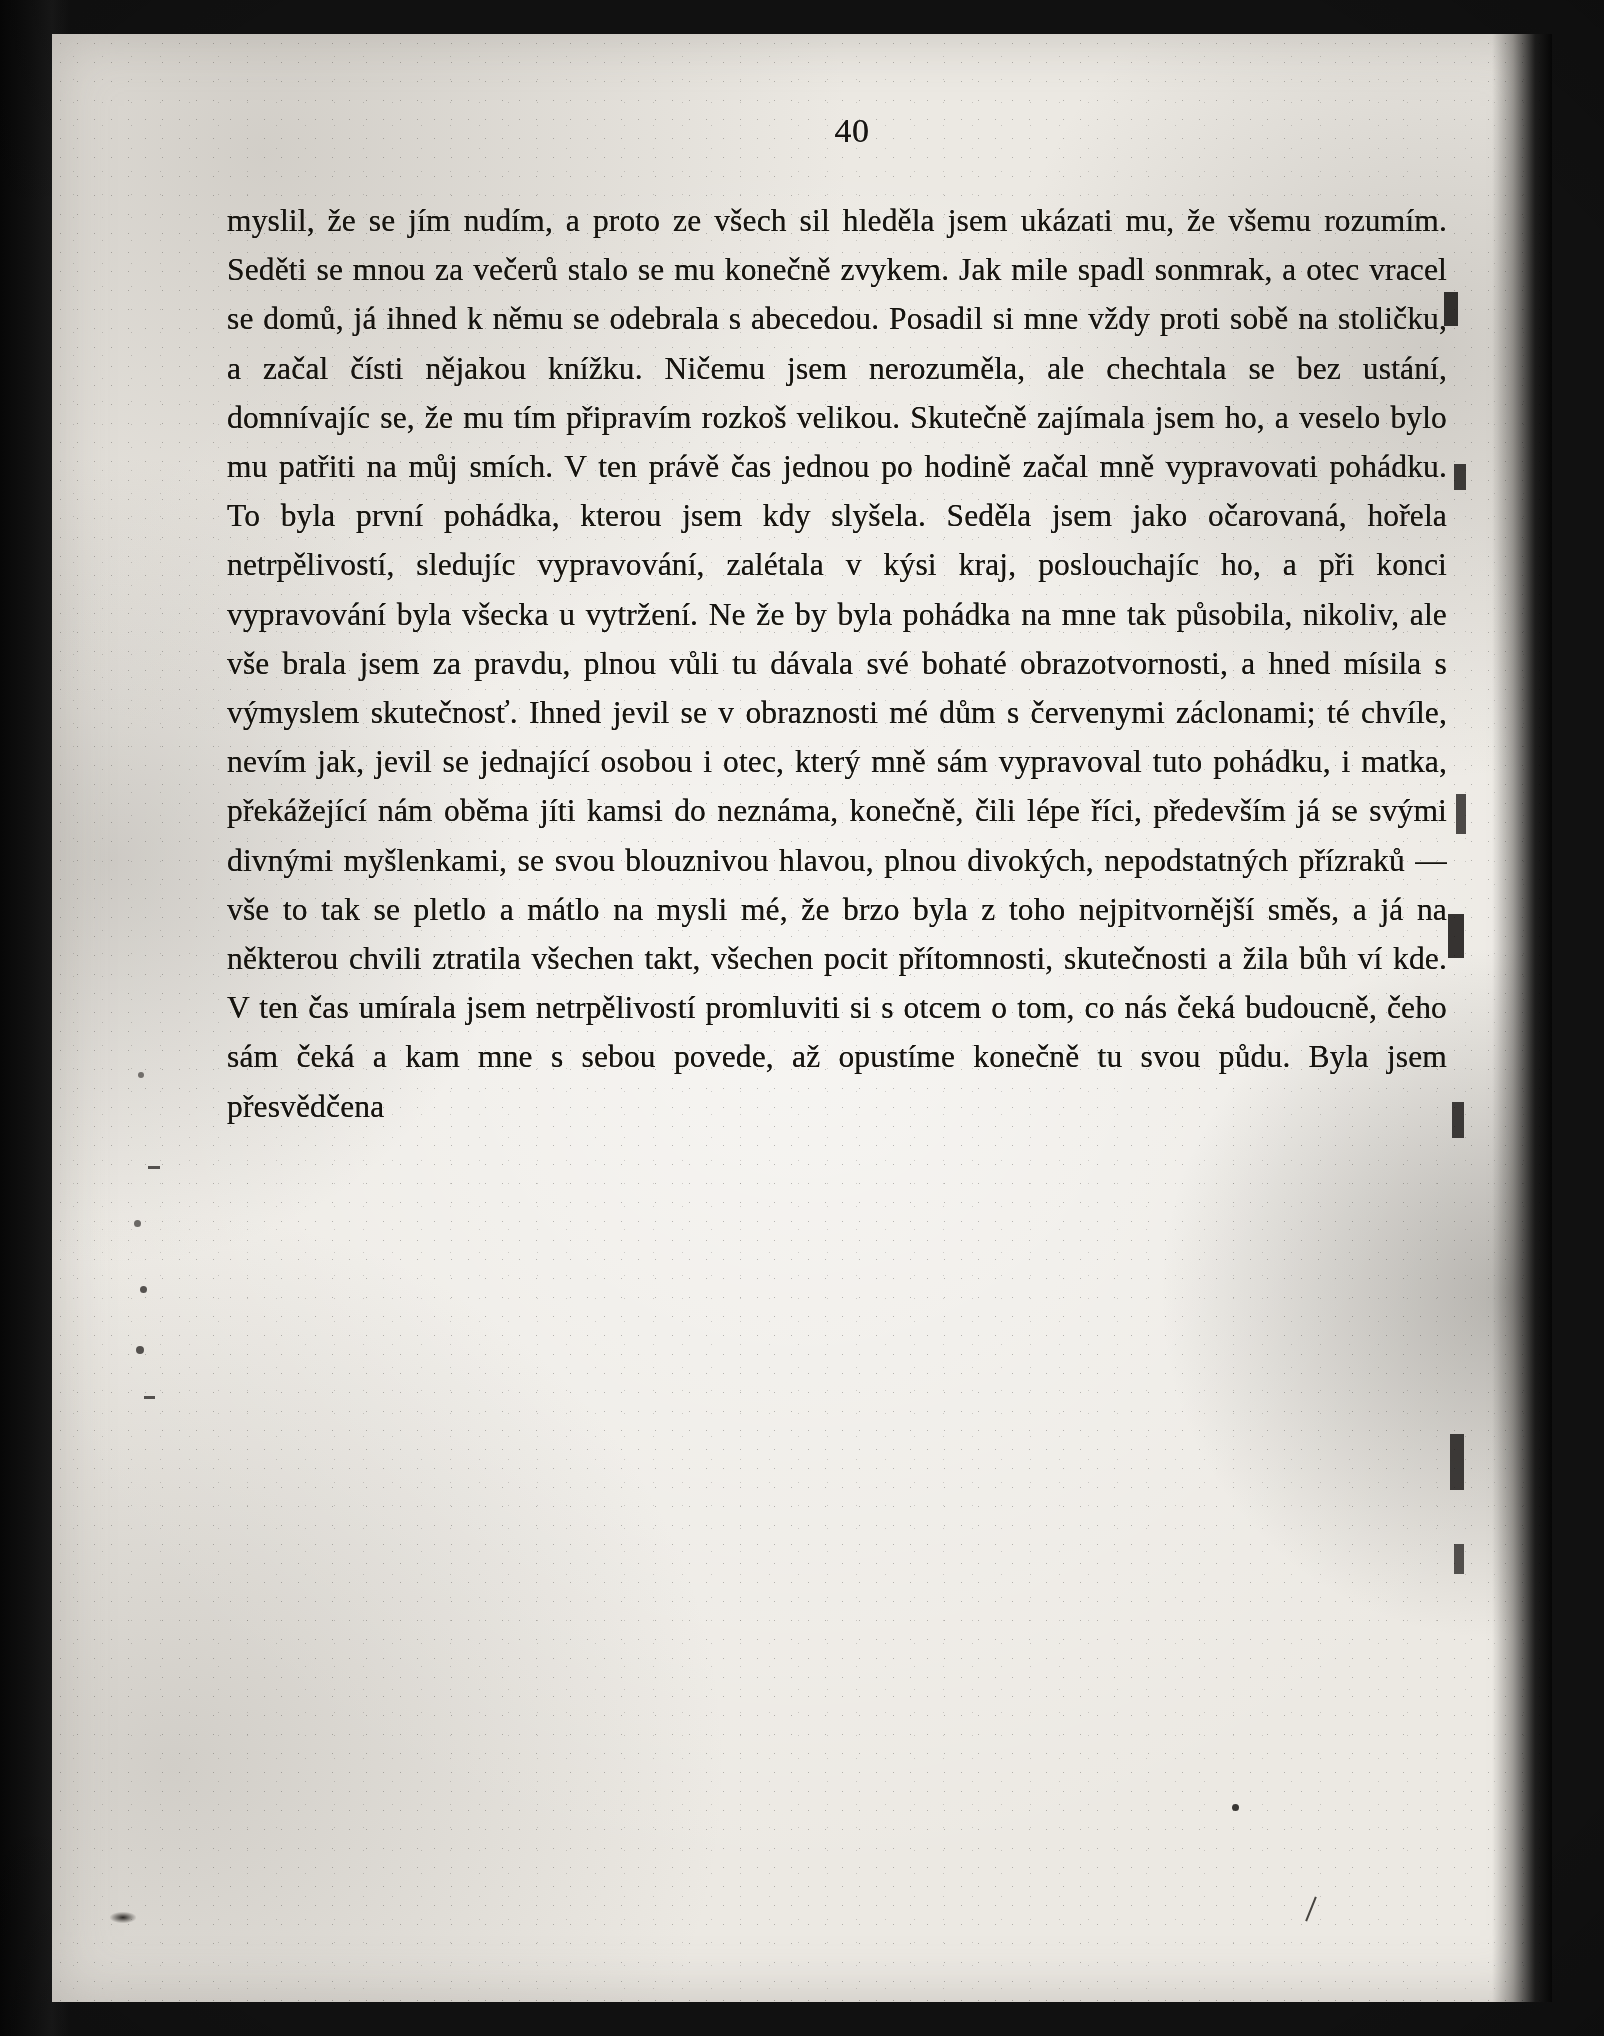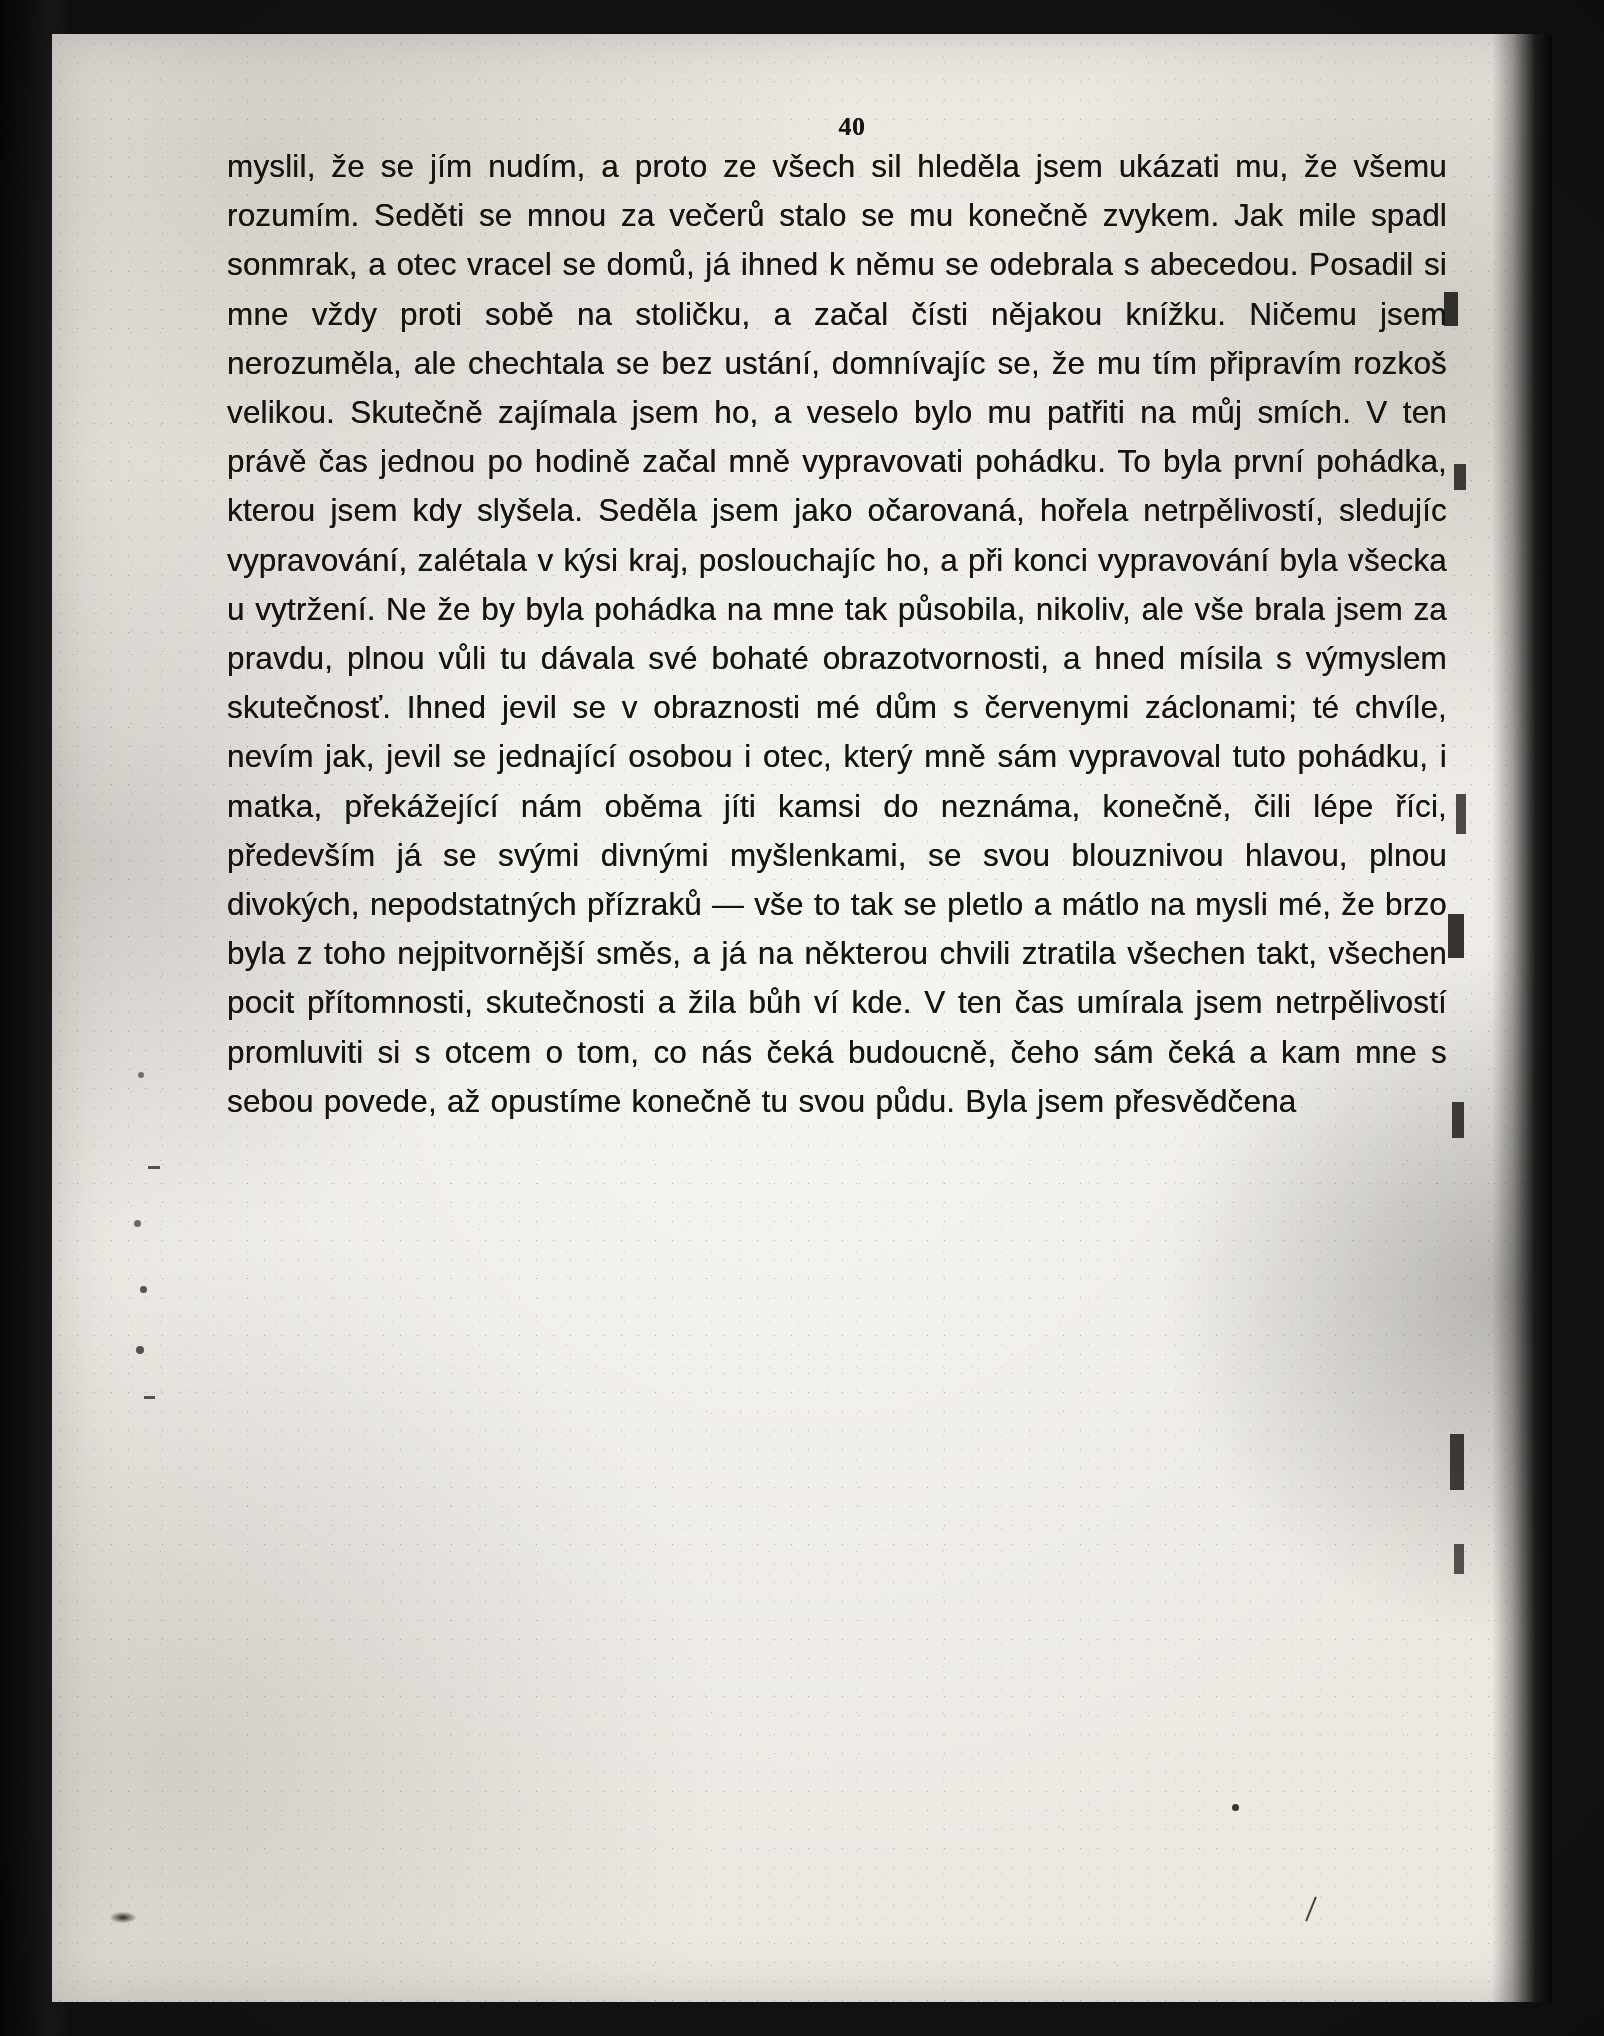--- a/index.html
+++ b/index.html
@@ -71,28 +71,29 @@
   
   #content {
     position: absolute;
     left: 175px;
     top: 78px;
     width: 1220px;
   }
   #folio {
     text-align: center;
     font-family: "Liberation Serif", serif;
-    font-weight: bold;
-    font-size: 26px;
+    font-weight: normal;
+    font-size: 34px;
     color: #171513;
     letter-spacing: 0.5px;
     margin-left: 30px;
   }
   #body-text {
-    font-family: Liberation Sans, sans-serif;
+    margin-top: 46px;
+    font-family: Liberation Serif, serif;
     font-size: 31.5px;
     line-height: 49.2px;
     color: #16140f;
     text-align: justify;
     text-justify: inter-word;
     letter-spacing: 0.15px;
     word-spacing: 1.2px;
     -webkit-font-smoothing: none;
   }
   #body-text p {

